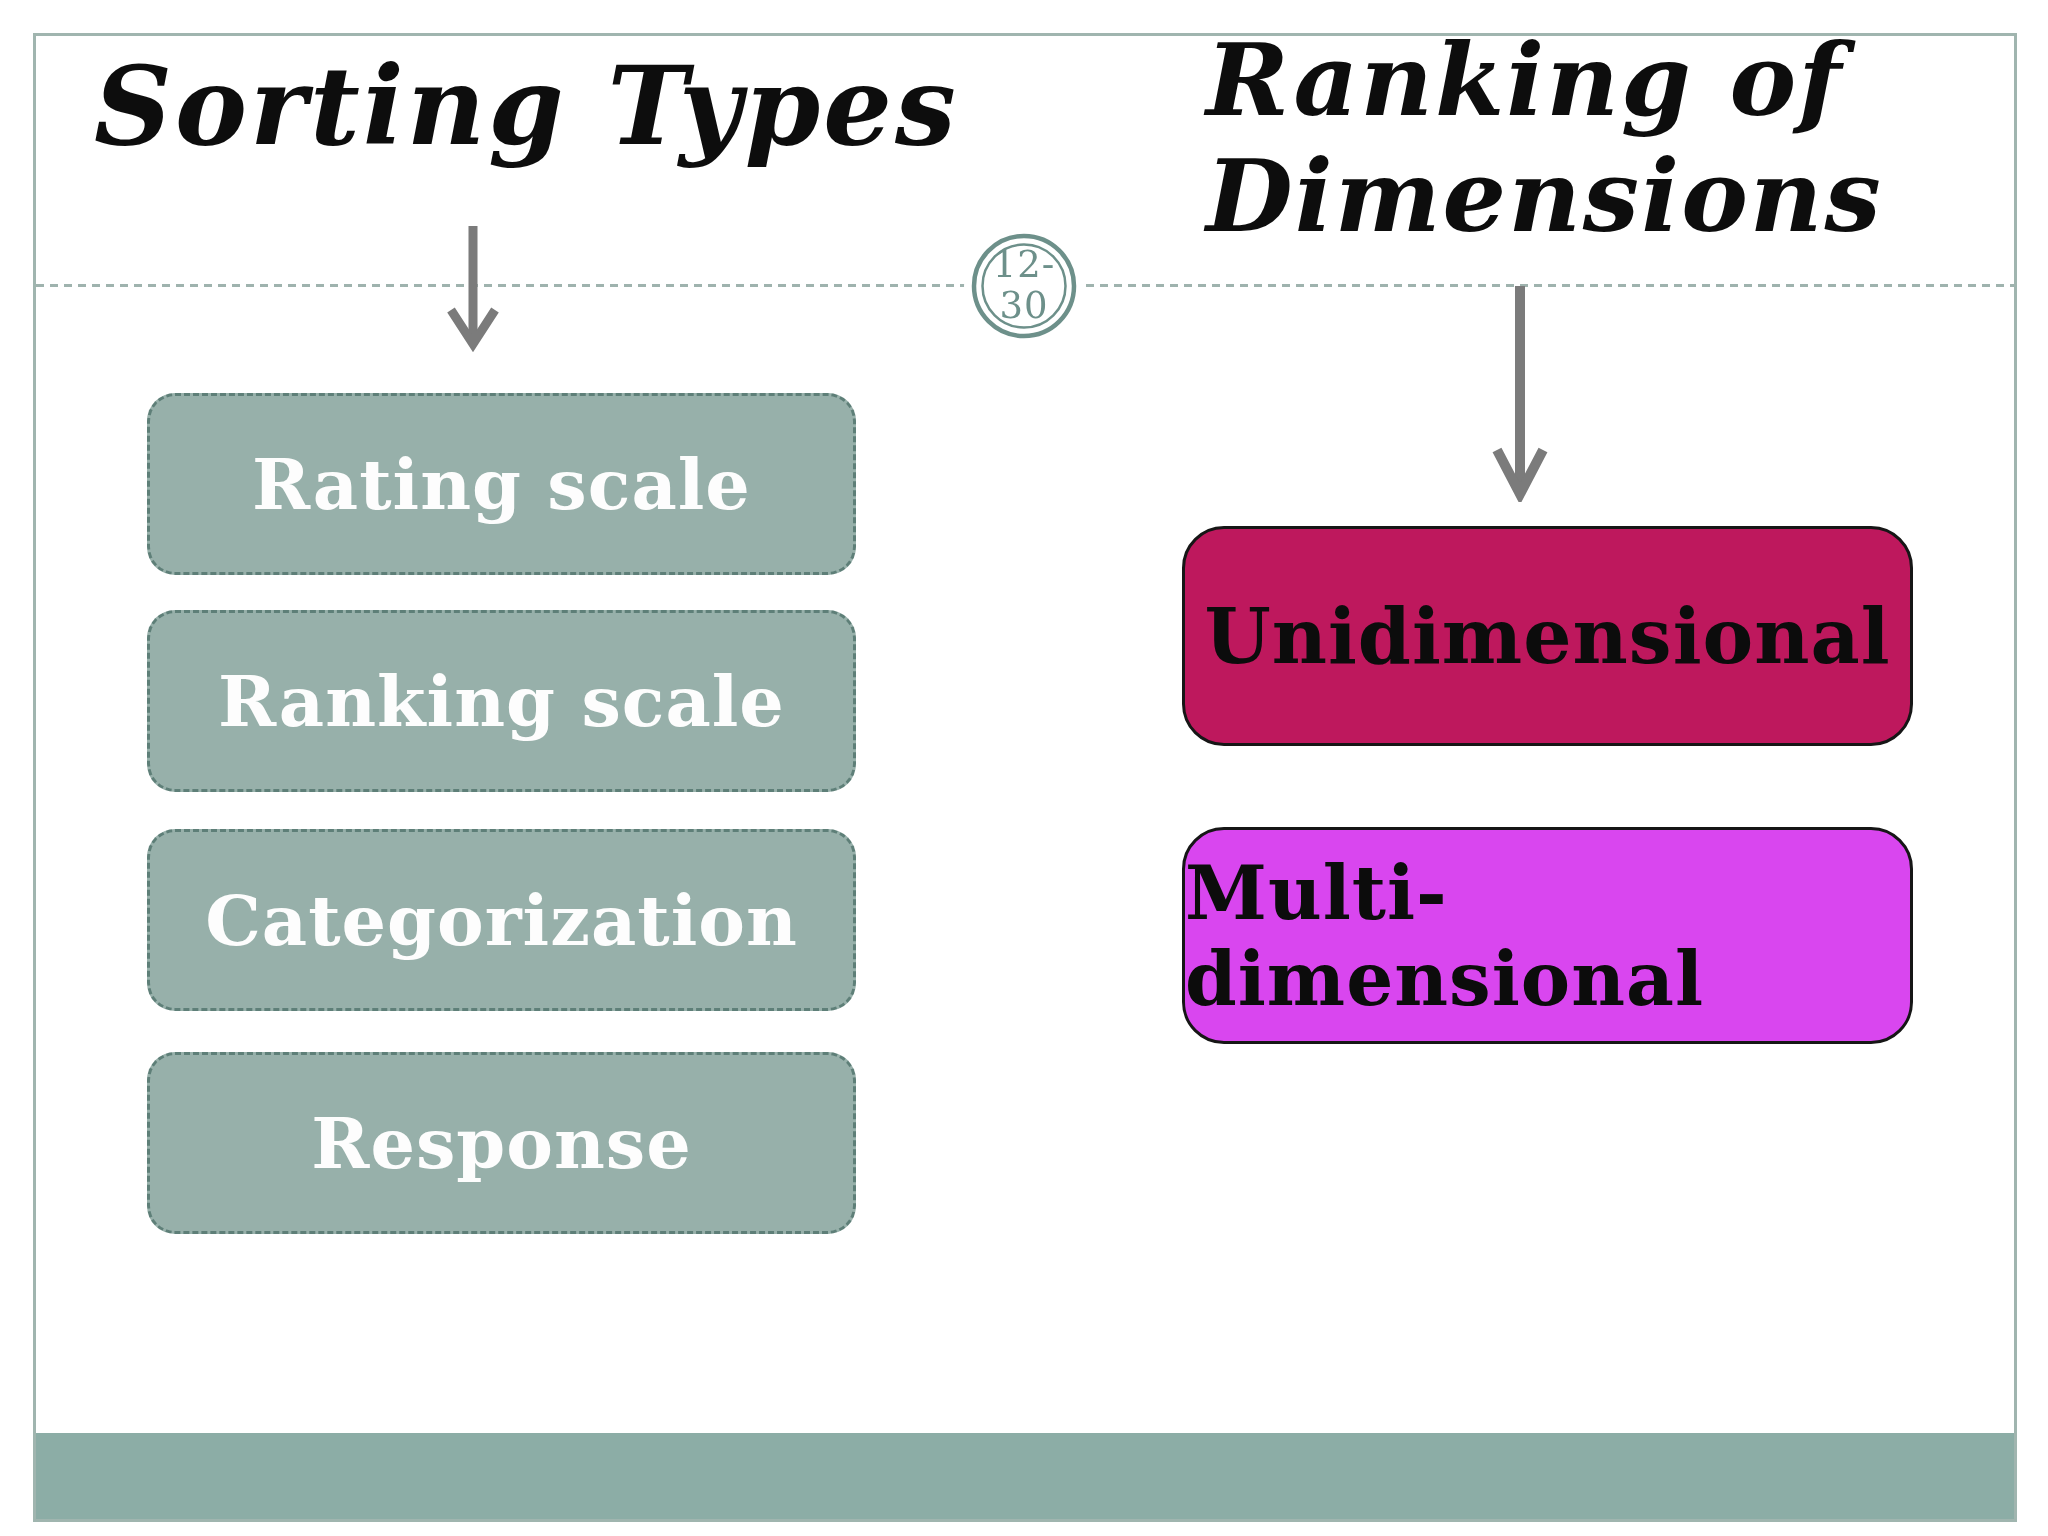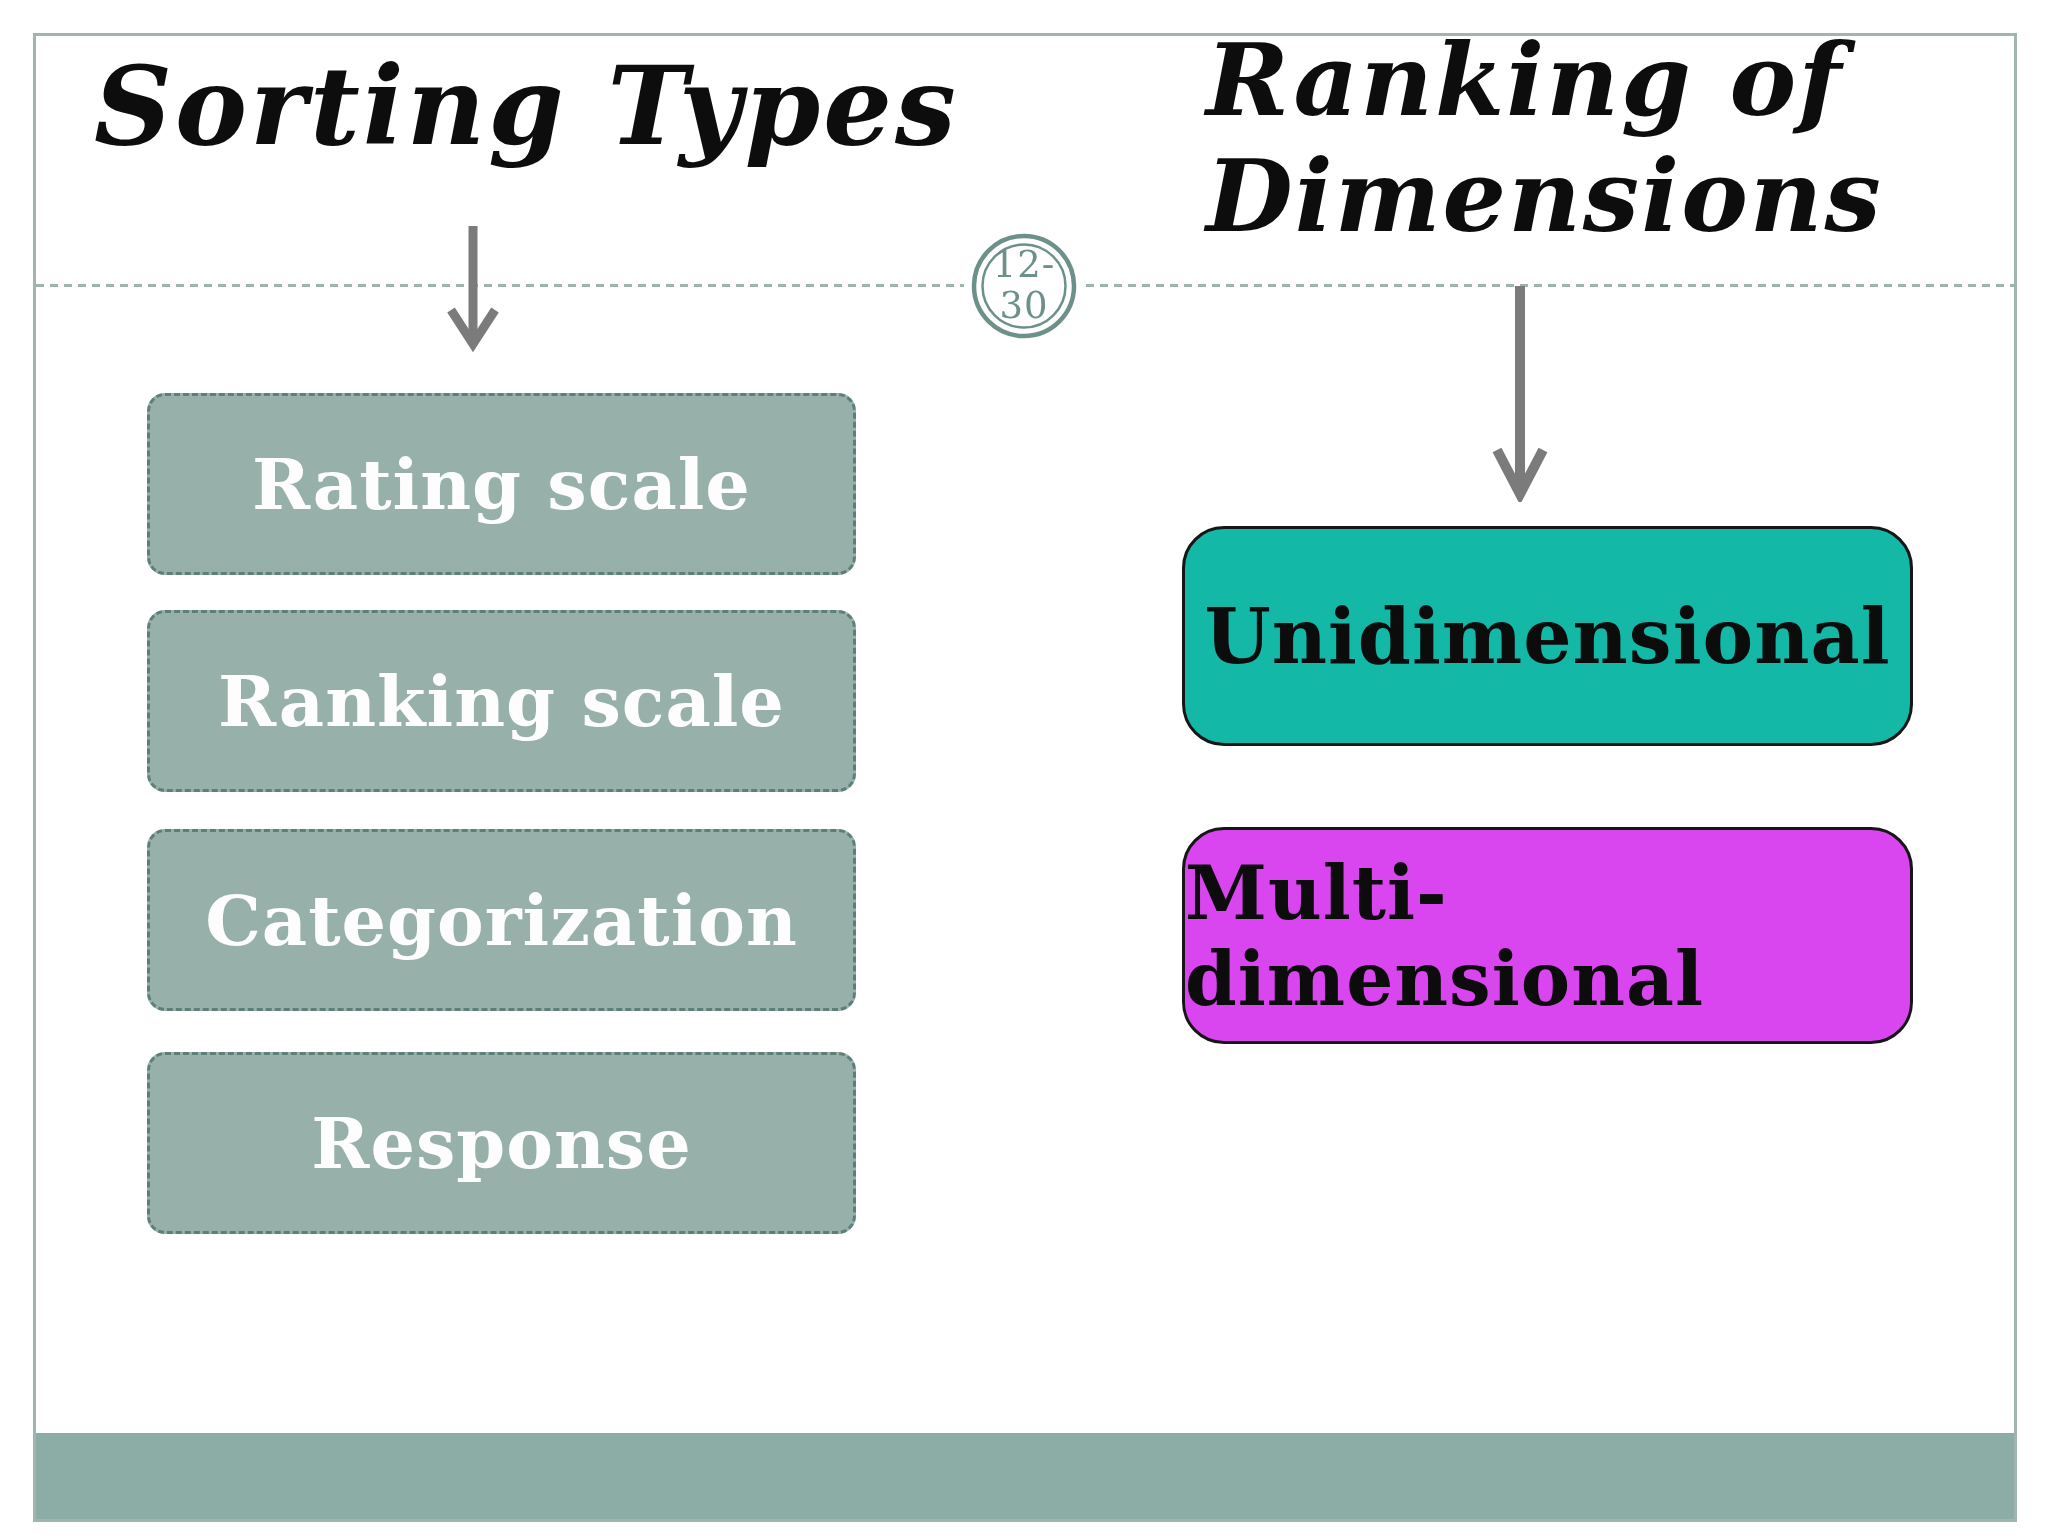--- a/index.html
+++ b/index.html
@@ -38,36 +38,36 @@
     font-size:37px; line-height:1.1; color:#6d908a; letter-spacing:1px;
     white-space:pre-line;
   }
   
   .arrow-svg { position:absolute; }
   .arrow-left  { left:443px; top:224px; }
   .arrow-right { left:1490px; top:284px; }
   
   .rbox {
     position:absolute; left:147px; width:709px; height:182px;
-    background:#97b0aa; border:3px dashed #5e7f78; border-radius:18px;
+    background:#97b0aa; border:3px dashed #5e7f78; border-radius:28px;
     box-sizing:border-box; display:flex; align-items:center; justify-content:center;
     color:#fdfdfd; font-size:70px; font-weight:bold; letter-spacing:1px;
   }
   .rbox1 { top:393px; }
   .rbox2 { top:610px; }
   .rbox3 { top:829px; }
   .rbox4 { top:1052px; }
   
   .dbox {
     position:absolute; left:1182px; width:731px; height:220px;
     border:3px solid #161616; border-radius:42px; box-sizing:border-box;
     display:flex; align-items:center; justify-content:center;
     color:#0c0c0c; font-weight:bold; letter-spacing:1px;
   }
-  .dbox1 { top:526px; background:#14b8a6; font-size:76px; }
+  .dbox1 { top:526px; background:#be185d; font-size:76px; }
   .dbox2 { top:827px; height:217px; background:#d946ef; font-size:74px; }
   
   .footer-bar {
     position:absolute; left:36px; top:1433px; width:1978px; height:86px;
     background:#8cada6;
   }
 </style>
 </head>
 <body>
 

